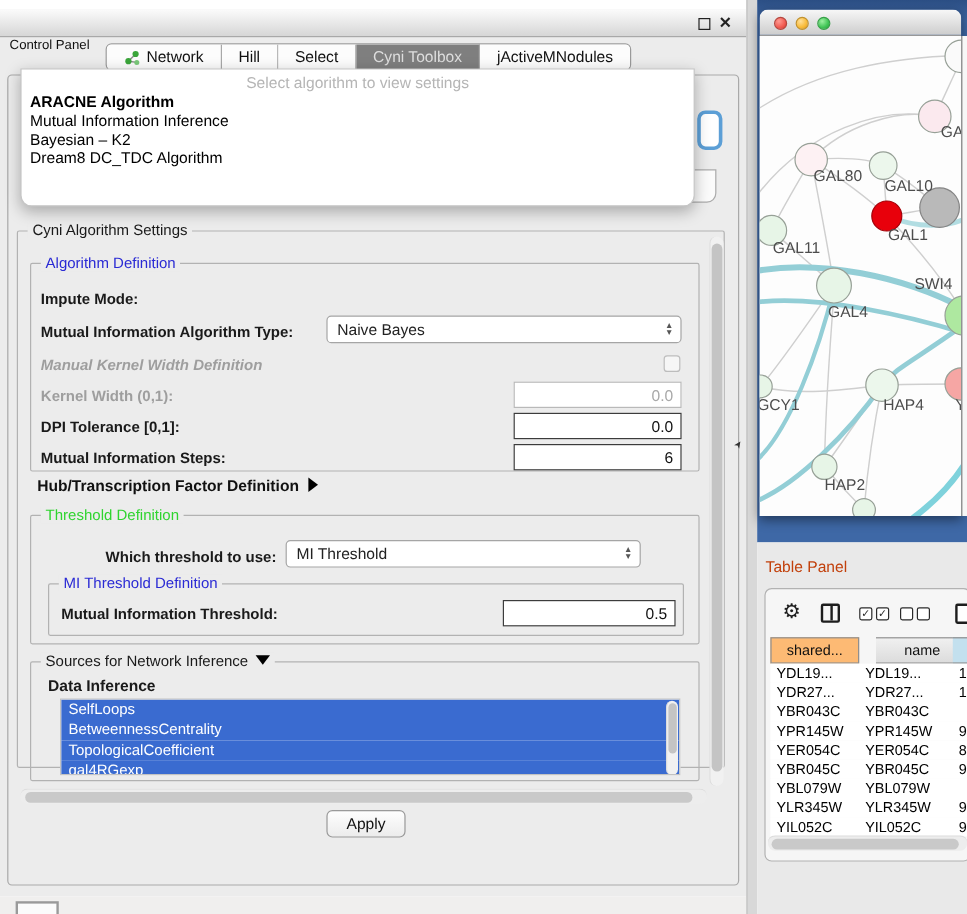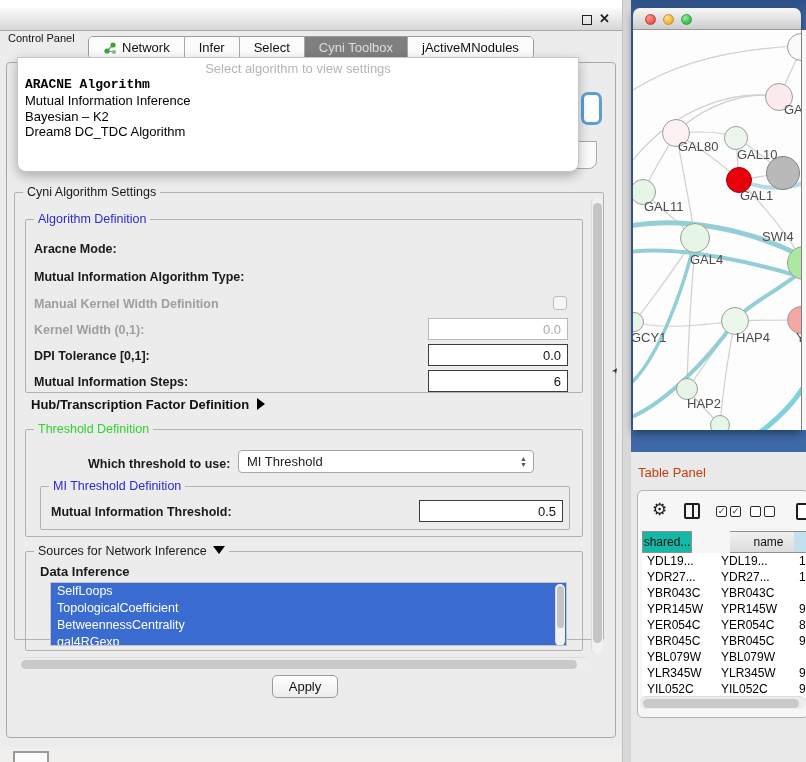--- a/index.html
+++ b/index.html
@@ -60,21 +60,21 @@
   #attr-list { position:absolute; background:#fff; border:1px solid #c2c2c2; overflow:hidden; }
   .attr-item { height:17px; line-height:17px; background:#3a6bd0; color:#fff;
     font-size:12.5px; padding-left:6px; }
 
   
   #algo-popup { left:17px; top:57px; width:562px; height:115px; background:#fff;
     border:1px solid #c6c6c6; border-radius:0 0 9px 9px;
     box-shadow:0 4px 12px rgba(0,0,0,.28); z-index:30; }
   #algo-popup-header { text-align:center; font-size:13px; color:#b5b5b5; padding-top:3px; height:19px; }
   .algo-item { font-size:13px; color:#000; height:15.8px; line-height:15.8px; padding-left:7px; white-space:nowrap; }
-  .algo-item.bold { font-weight:700;font-family:Liberation Mono, monospace; }
+  .algo-item.bold { font-weight:700; }
   #focus-frag { left:581px; top:92px; width:21px; height:33px; border:3px solid #5c9fd6;
     border-radius:7px; background:#fff; z-index:10; }
   #combo-frag { left:560px; top:141px; width:37px; height:28px; border:1px solid #ababab;
     border-radius:0 0 8px 0; background:#fbfbfb; z-index:10; }
 
   
   #apply-btn { left:272px; top:675px; width:66px; height:23px; background:linear-gradient(#fefefe,#ececec);
     border:1px solid #9a9a9a; border-radius:5px; font-size:13px; color:#111;
     display:flex; align-items:center; justify-content:center; }
   #bottom-tab-row { left:144px; top:708px; height:23px; display:flex;
@@ -144,21 +144,21 @@
         <svg width="14" height="14" viewBox="0 0 14 14">
           <line x1="4" y1="10" x2="10" y2="4" stroke="#8a8a8a" stroke-width="1.2"></line>
           <line x1="4" y1="10" x2="11" y2="11" stroke="#8a8a8a" stroke-width="1.2"></line>
           <circle cx="4" cy="10" r="2.6" fill="#3aa53a"></circle>
           <circle cx="10" cy="4" r="2.6" fill="#3aa53a"></circle>
           <circle cx="11" cy="11" r="2.1" fill="#7ac87a"></circle>
         </svg>
         <span>Network</span>
       </div>
       <div class="tab">
-        <span>Infer</span>
+        <span>Hill</span>
       </div>
       <div class="tab">
         <span>Select</span>
       </div>
       <div class="tab selected">
         <span>Cyni Toolbox</span>
       </div>
       <div class="tab">
         <span>jActiveMNodules</span>
       </div>
@@ -180,25 +180,29 @@
     <div class="group" style="left:14px; top:192px; width:590px; height:448px;">
       <span class="legend" style="color:#1a1a1a;">Cyni Algorithm Settings</span>
 
       <div class="vsb-track" style="left:576px; top:4px; width:12px; height:458px;">
         <div class="vsb-thumb" style="top:6px; height:440px;"></div>
       </div>
 
       <div class="group" style="left:10px; top:26px; width:558px; height:174px;">
         <span class="legend blue">Algorithm Definition</span>
 
-        <span class="blabel" style="left:8px; top:22px;">Aracne Mode:</span>
+        <span class="blabel" style="left:8px; top:22px;">Impute Mode:</span>
 
         <span class="blabel" style="left:8px; top:50px;">Mutual Information Algorithm Type:</span>
-
-        <span class="blabel dis" style="left:8px; top:77px;">Manual Kernel Width Definition</span>
+        <div class="combo" style="left:246px; top:43px; width:296px; height:23px;">
+          <span>Naive Bayes</span>
+          <span class="stepper">▲<br>▼</span>
+        </div>
+
+        <span class="blabel dis" style="left:8px; top:77px;font-style:italic;">Manual Kernel Width Definition</span>
         <div class="cbox" style="left:527px; top:76px;"></div>
 
         <span class="blabel dis" style="left:8px; top:103px;">Kernel Width (0,1):</span>
         <div class="field dis" style="left:402px; top:98px; width:140px; height:22px;">
           <span>0.0</span>
         </div>
 
         <span class="blabel" style="left:8px; top:129px;">DPI Tolerance [0,1]:</span>
         <div class="field" style="left:402px; top:124px; width:140px; height:22px;">
           <span>0.0</span>
@@ -230,22 +234,22 @@
             <span>0.5</span>
           </div>
         </div>
       </div>
 
       <div class="group" style="left:10px; top:358px; width:558px; height:100px;">
         <span class="legend" style="color:#1a1a1a;"><span>Sources for Network Inference</span><span class="tri-down"></span></span>
         <span class="blabel" style="left:14px; top:12px; font-size:13px;">Data Inference</span>
         <div id="attr-list" style="left:24px; top:30px; width:517px; height:64px;">
           <div class="attr-item">SelfLoops</div>
+          <div class="attr-item">BetweennessCentrality</div>
           <div class="attr-item">TopologicalCoefficient</div>
-          <div class="attr-item">BetweennessCentrality</div>
           <div class="attr-item">gal4RGexp</div>
           <div class="vsb-track" style="right:1px; top:1px; width:10px; height:62px; left:auto;">
             <div class="vsb-thumb" style="top:2px; height:42px; width:7px;"></div>
           </div>
         </div>
       </div>
 
       <div class="hsb-track" style="left:2px; top:464px; width:572px; height:13px;">
         <div class="hsb-thumb" style="left:4px; width:556px;"></div>
       </div>
@@ -341,21 +345,21 @@
       <div class="tp-icon" id="icon-colsplit" style="left:46px; position:absolute;">
           <div></div>
         </div>
       <div class="ckbx" style="left:78px; top:15px;">✓</div>
       <div class="ckbx" style="left:92px; top:15px;">✓</div>
       <div class="ckbx" style="left:112px; top:15px;"></div>
       <div class="ckbx" style="left:126px; top:15px;"></div>
       <div class="tp-icon" id="icon-doc" style="left:158px; position:absolute;"></div>
 
       <div id="tp-table">
-        <div class="th" style="left:0; width:50px; background:#14b8a6;">shared...</div>
+        <div class="th" style="left:0; width:74px; background:#fdba74;">shared...</div>
         <div class="th" style="left:88px; width:78px; background:linear-gradient(#f0f0f0,#dcdcdc);">name</div>
         <div class="th" style="left:152px; width:60px; background:#c3e0ee;"></div>
 
         <div class="trow" style="top:22px;">
           <span class="td" style="left:0; width:74px;">YDL19...</span>
           <span class="td" style="left:74px; width:78px;">YDL19...</span>
           <span class="td" style="left:152px; width:60px;">13</span>
         </div>
         <div class="trow" style="top:38px;">
           <span class="td" style="left:0; width:74px;">YDR27...</span>

